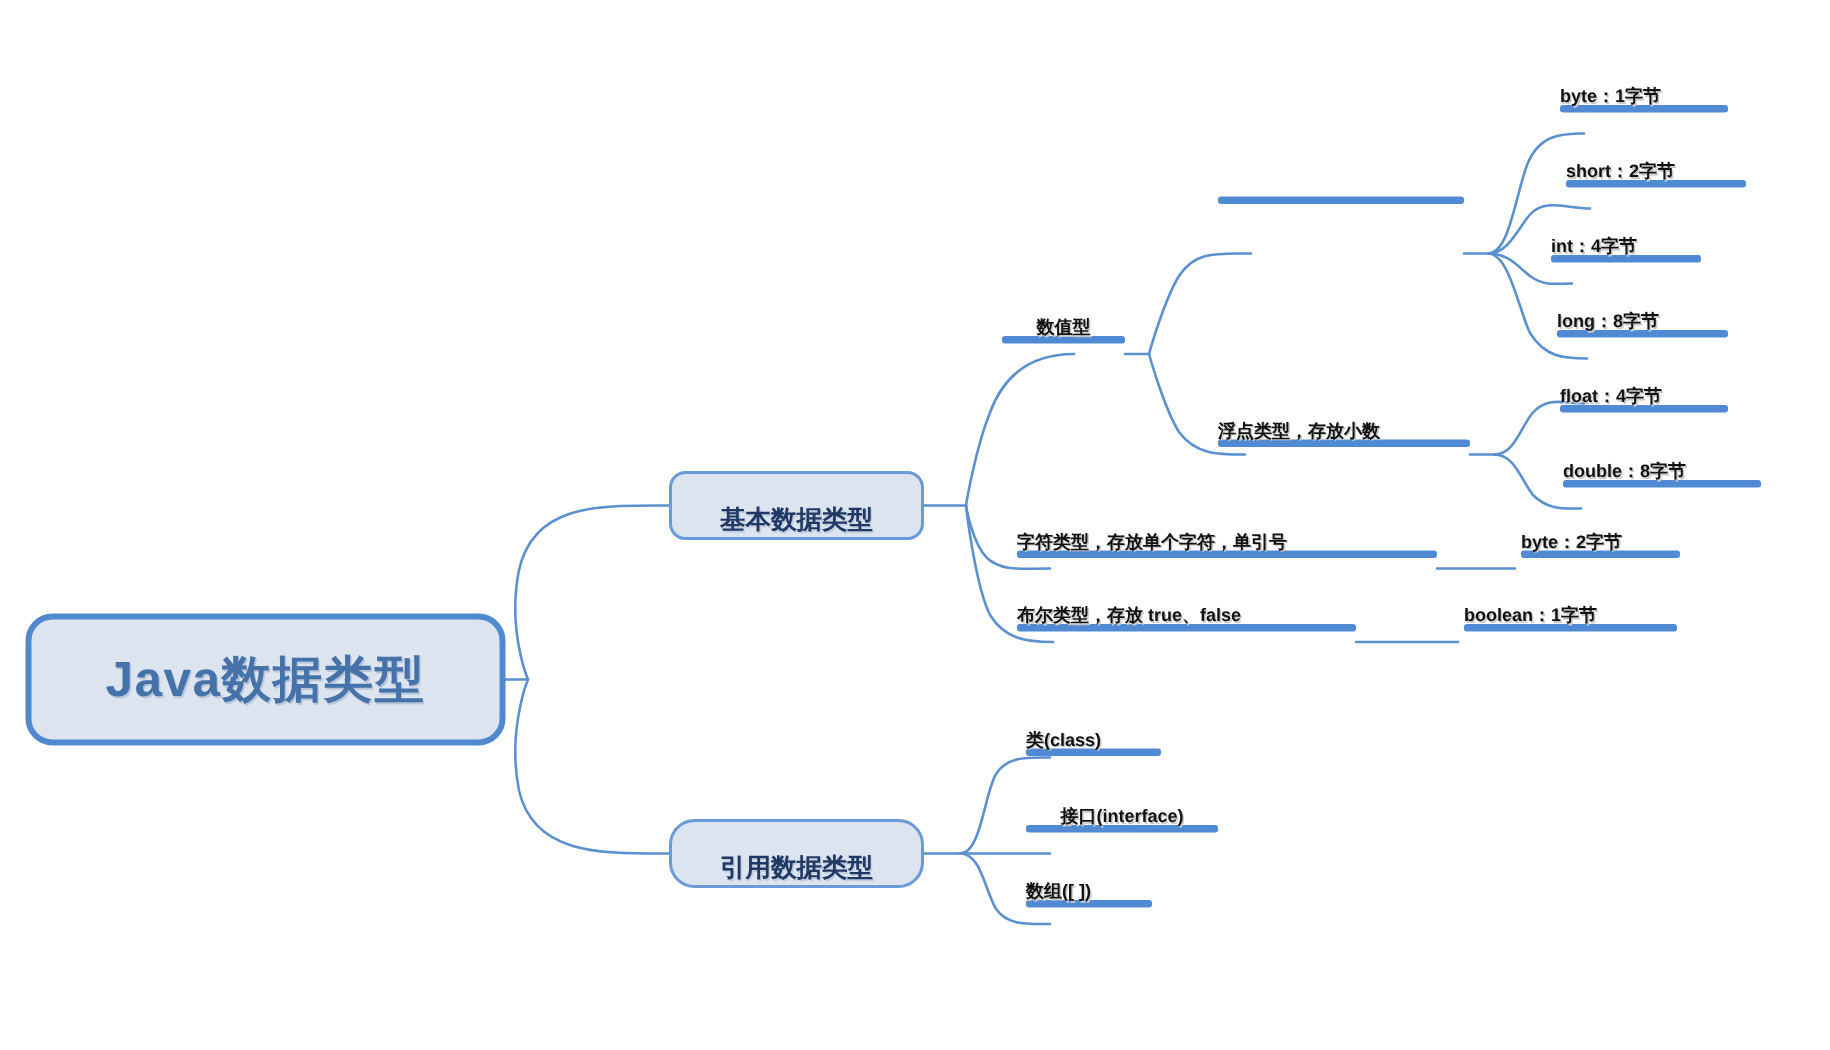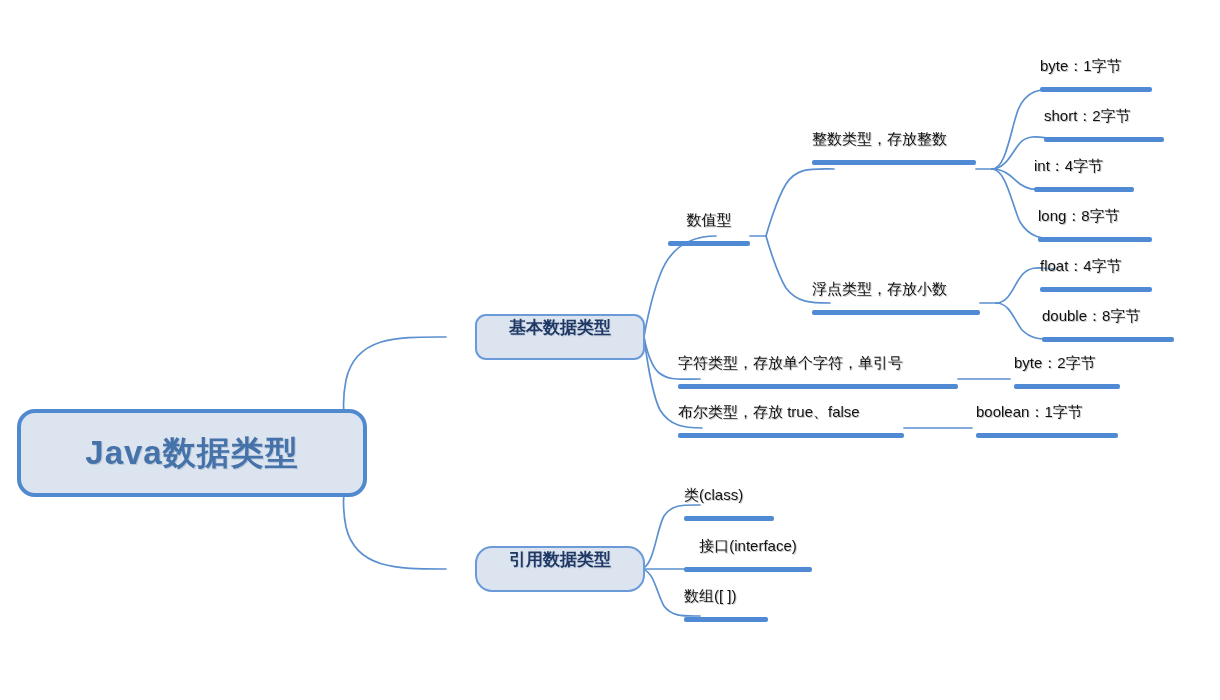--- a/index.html
+++ b/index.html
@@ -25,21 +25,21 @@
     width: 1220px;
     height: 700px;
     pointer-events: none;
   }
 
   
   .root-node {
     position: absolute;
     left: 17px;
     top: 409px;
-    width: 350px;
+    width: 320px;
     height: 88px;
     box-sizing: border-box;
     background: #dce4f0;
     border: 4px solid #5189ce;
     border-radius: 18px;
     display: flex;
     align-items: center;
     justify-content: center;
   }
   .root-node .root-label {
@@ -52,47 +52,46 @@
   }
 
   
   .branch-node {
     position: absolute;
     box-sizing: border-box;
     background: #dce4f0;
     border: 2px solid #6a9ad8;
     border-radius: 11px;
     display: flex;
-    align-items: flex-start;
+    align-items: flex-end;
     justify-content: center;
-    margin-left: 29px;
   }
   .branch-node .branch-label {
     font-size: 17px;
     font-weight: bold;
     color: #1f3864;
     text-shadow: 1px 1px 0 #c3cede;
     white-space: nowrap;
   }
   #node-primitive { left: 446px; top: 314px; width: 170px; height: 46px; }
   #node-reference { left: 446px; top: 546px; width: 170px; height: 46px; border-radius: 17px; }
 
   
   .leaf {
     position: absolute;
     white-space: nowrap;
   }
   .leaf .leaf-label {
     display: block;
-    font-size: 15px;
-    font-weight: normal;
+    font-size: 12px;
+    font-weight: bold;
     color: #111111;
     text-shadow: 1px 1px 0 #c9c9c9;
     line-height: 1;
-    padding-bottom: 14px;
+    padding-bottom: 0;
   }
   .leaf .leaf-rule {
     display: block;
     height: 5px;
     background: #5089d4;
     border-radius: 2px;
   }
 </style>
 </head>
 <body>
@@ -164,21 +163,20 @@
     <span class="leaf-label">布尔类型，存放 true、false</span>
     <span class="leaf-rule"></span>
   </div>
 
   <div class="leaf" style="left:678px; top:355px; width:280px;">
     <span class="leaf-label">字符类型，存放单个字符，单引号</span>
     <span class="leaf-rule"></span>
   </div>
 
   <div class="leaf" style="left:812px; top:131px; width:164px;">
-    <span class="leaf-label">整数类型，存放整数</span>
     <span class="leaf-rule"></span>
   </div>
 
   <div class="leaf" style="left:812px; top:281px; width:168px;">
     <span class="leaf-label">浮点类型，存放小数</span>
     <span class="leaf-rule"></span>
   </div>
 
   <div class="leaf" style="left:1040px; top:58px; width:112px;">
     <span class="leaf-label">byte：1字节</span>

